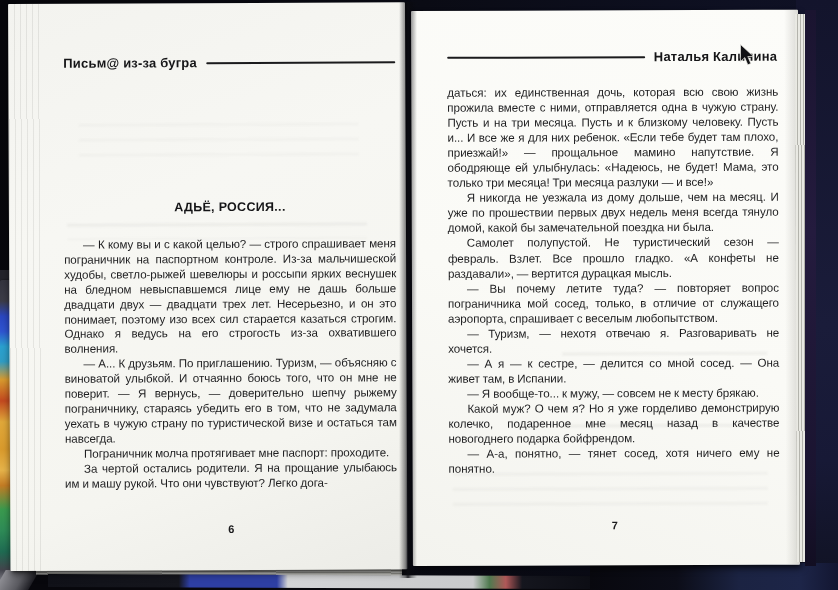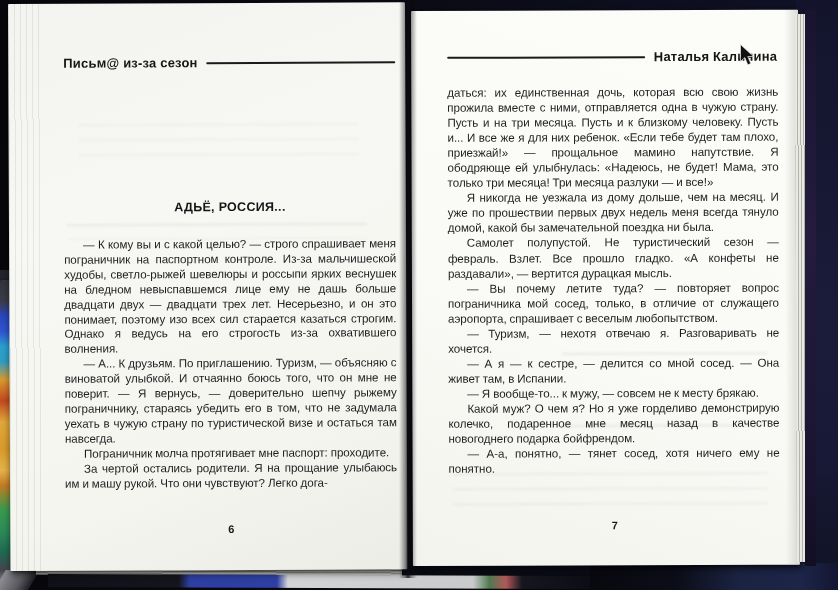--- a/index.html
+++ b/index.html
@@ -114,21 +114,21 @@
   <div class="fore-edge-left"></div>
   <div class="cover-bottom"></div>
   <div class="bottom-right-dark"></div>
 
   <div class="page page-left">
     <div class="edge-lines-left"></div>
     <div class="ghost" style="left:58px;top:220px;width:300px;height:16px;opacity:.55"></div>
     <div class="ghost" style="left:70px;top:120px;width:280px;height:40px;opacity:.28"></div>
 
     <div class="running-header rh-left">
-      <span class="rh-text">Письм@ из-за сезон</span>
+      <span class="rh-text">Письм@ из-за бугра</span>
       <span class="rh-rule"></span>
     </div>
 
     <div class="chapter-title">АДЬЁ, РОССИЯ...</div>
 
     <div class="body-text bt-left">
       <p>— К кому вы и с какой целью? — строго спрашивает меня пограничник на паспортном контроле. Из-за мальчишеской худобы, светло-рыжей шевелюры и россыпи ярких веснушек на бледном невыспавшемся лице ему не дашь больше двадцати двух — двадцати трех лет. Несерьезно, и он это понимает, поэтому изо всех сил старается казаться строгим. Однако я ведусь на его строгость из-за охватившего волнения.</p>
       <p>— А... К друзьям. По приглашению. Туризм, — объясняю с виноватой улыбкой. И отчаянно боюсь того, что он мне не поверит. — Я вернусь, — доверительно шепчу рыжему пограничнику, стараясь убедить его в том, что не задумала уехать в чужую страну по туристической визе и остаться там навсегда.</p>
       <p>Пограничник молча протягивает мне паспорт: проходите.</p>
       <p>За чертой остались родители. Я на прощание улыбаюсь им и машу рукой. Что они чувствуют? Легко дога-</p>

